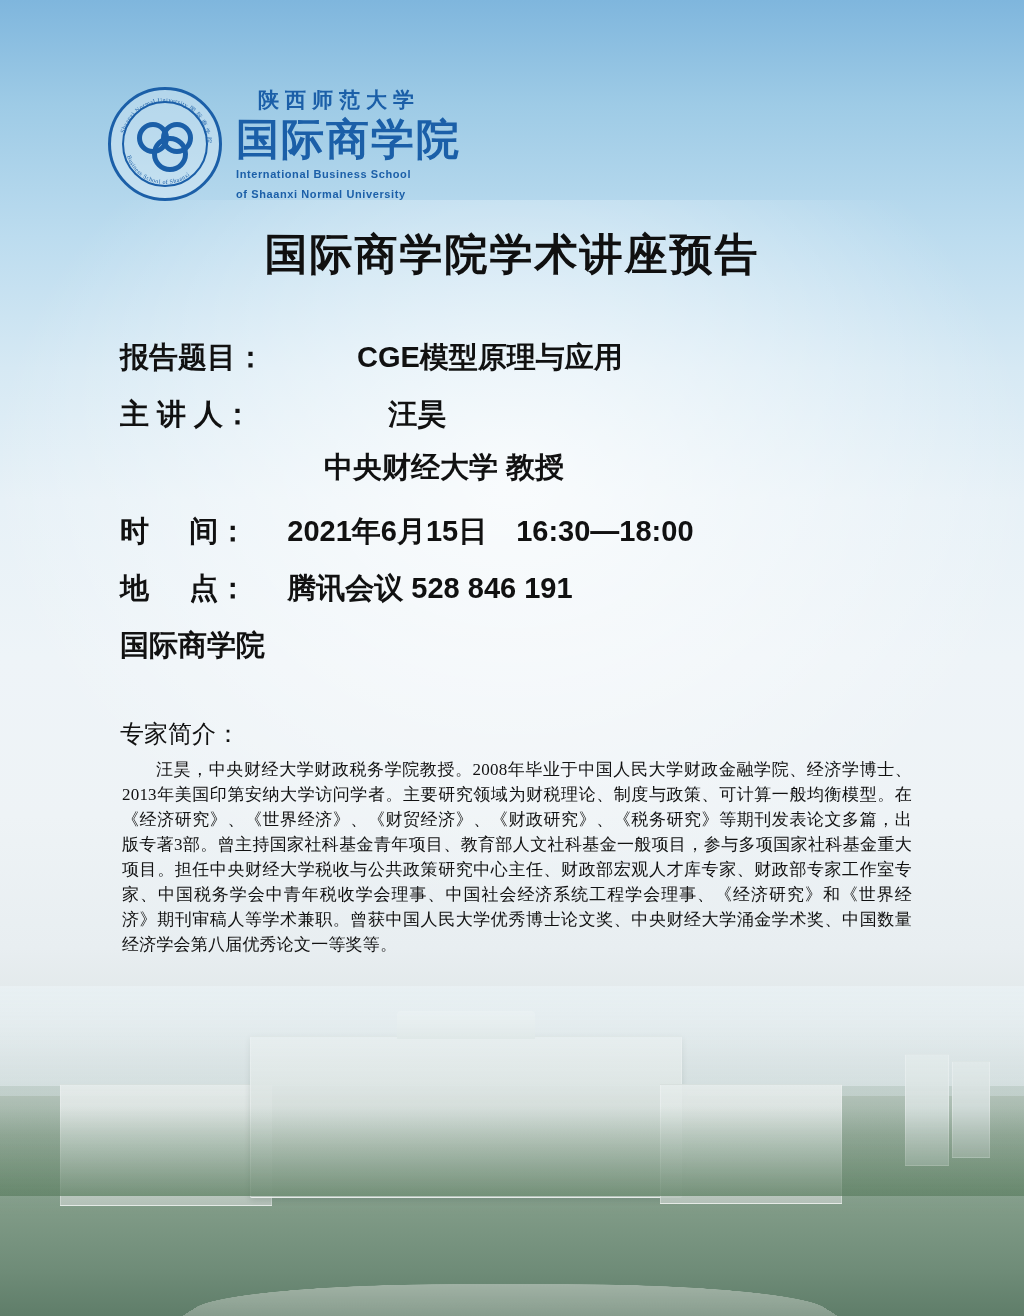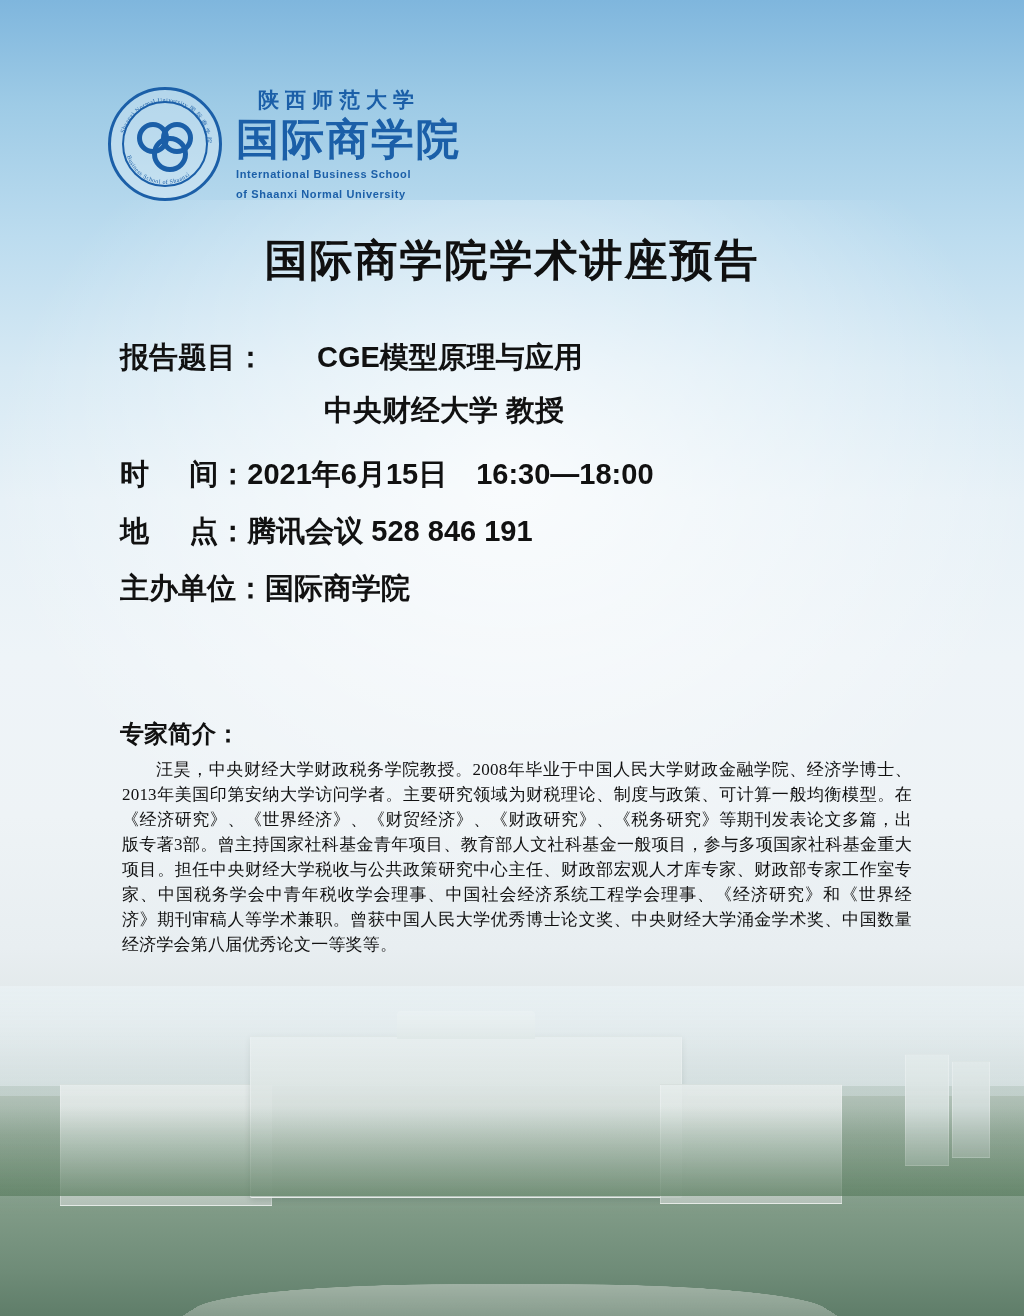--- a/index.html
+++ b/index.html
@@ -151,56 +151,57 @@
     letter-spacing: 2px; line-height: 1.08; margin-top: 2px;
   }
   .logo-en {
     font-size: 11px; color: #1b5fa8; font-weight: 700;
     letter-spacing: 0.6px; line-height: 1.35; margin-top: 5px;
   }
 
   
   .title {
     position: absolute;
-    left: 0; top: 232px; width: 1024px;
+    left: 0; top: 226px; width: 1024px;
     text-align: center;
     font-size: 43px;
     font-weight: 700;
     color: #101010;
     letter-spacing: 2px;
   }
 
   .fields {
     position: absolute;
     left: 120px; top: 338px;
     width: 800px;
   }
   .field-row {
     display: flex;
     align-items: center;
     font-size: 29px;
     font-weight: 700;
     color: #111;
     margin-bottom: 17px;
     white-space: pre;
+    gap: 40px;
   }
   .field-label { flex: 0 0 auto; }
   .field-value { margin-left: 6px; }
   .row-topic .field-value { margin-left: 52px; }
   .row-speaker .field-value { margin-left: 96px; }
   .row-affil { margin-left: 198px; margin-top: -4px; margin-bottom: 24px; }
   .row-time .field-value,
   .row-place .field-value,
   .row-host .field-value { margin-left: 0px; }
 
   .bio-head {
     position: absolute;
     left: 120px; top: 718px;
     font-size: 24px;
-    font-weight: 700;
+    font-weight: 400;
     color: #111;
   }
   .bio-body {
     position: absolute;
     left: 122px; top: 758px;
     width: 790px;
     font-family: "Liberation Serif", serif;
     font-size: 17px;
     font-weight: 400;
     line-height: 1.47;
@@ -261,37 +262,40 @@
 
   <div class="title">国际商学院学术讲座预告</div>
 
   <div class="fields">
 
     <div class="field-row row-topic">
       <span class="field-label">报告题目：</span>
       <span class="field-value">CGE模型原理与应用</span>
     </div>
 
+    <div class="field-row row-speaker">
+      <span class="field-label">主 讲 人：</span>
+      <span class="field-value">汪昊</span>
+    </div>
 
     <div class="field-row row-affil">
       <span class="field-value">中央财经大学 教授</span>
     </div>
 
     <div class="field-row row-time">
       <span class="field-label">时     间：</span>
       <span class="field-value">2021年6月15日　16:30—18:00</span>
     </div>
 
     <div class="field-row row-place">
       <span class="field-label">地     点：</span>
       <span class="field-value">腾讯会议 528 846 191</span>
     </div>
 
     <div class="field-row row-host">
-      <span class="field-label">主办单位：</span>
       <span class="field-value">国际商学院</span>
     </div>
   </div>
 
   <div class="bio-head">专家简介：</div>
   <div class="bio-body">汪昊，中央财经大学财政税务学院教授。2008年毕业于中国人民大学财政金融学院、经济学博士、2013年美国印第安纳大学访问学者。主要研究领域为财税理论、制度与政策、可计算一般均衡模型。在《经济研究》、《世界经济》、《财贸经济》、《财政研究》、《税务研究》等期刊发表论文多篇，出版专著3部。曾主持国家社科基金青年项目、教育部人文社科基金一般项目，参与多项国家社科基金重大项目。担任中央财经大学税收与公共政策研究中心主任、财政部宏观人才库专家、财政部专家工作室专家、中国税务学会中青年税收学会理事、中国社会经济系统工程学会理事、《经济研究》和《世界经济》期刊审稿人等学术兼职。曾获中国人民大学优秀博士论文奖、中央财经大学涌金学术奖、中国数量经济学会第八届优秀论文一等奖等。</div>
 
 </div>
 
 </body></html>

